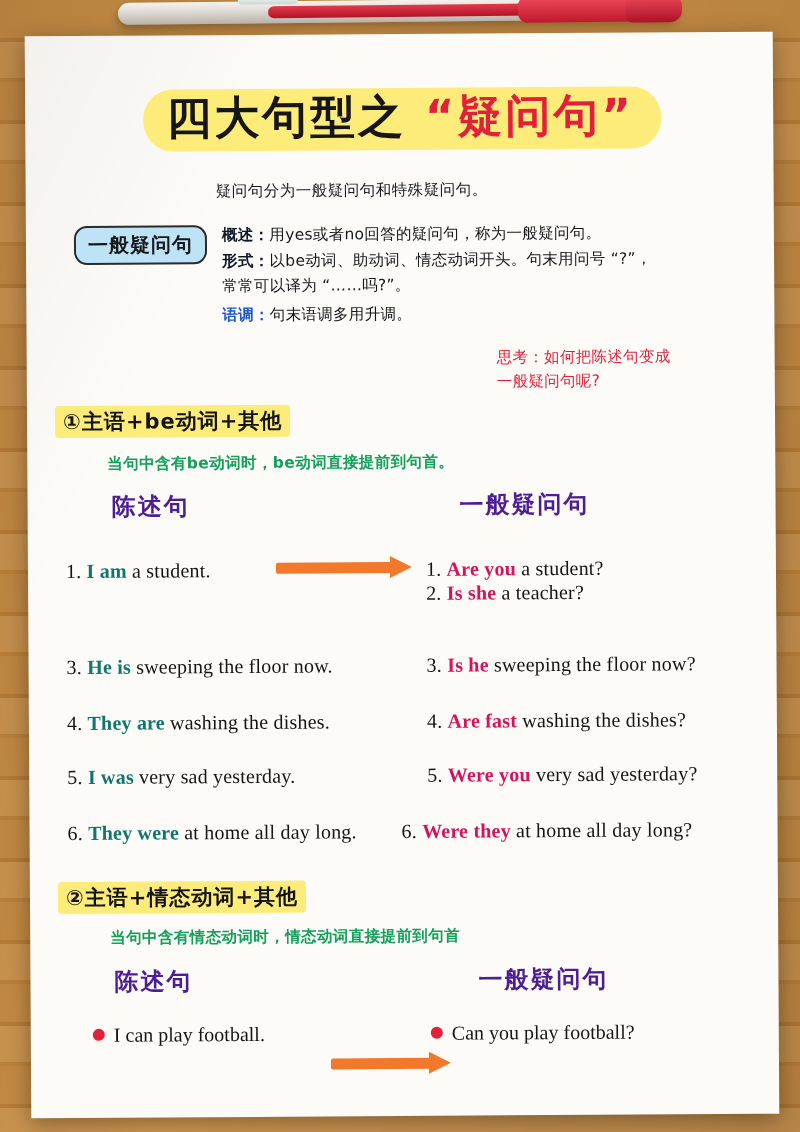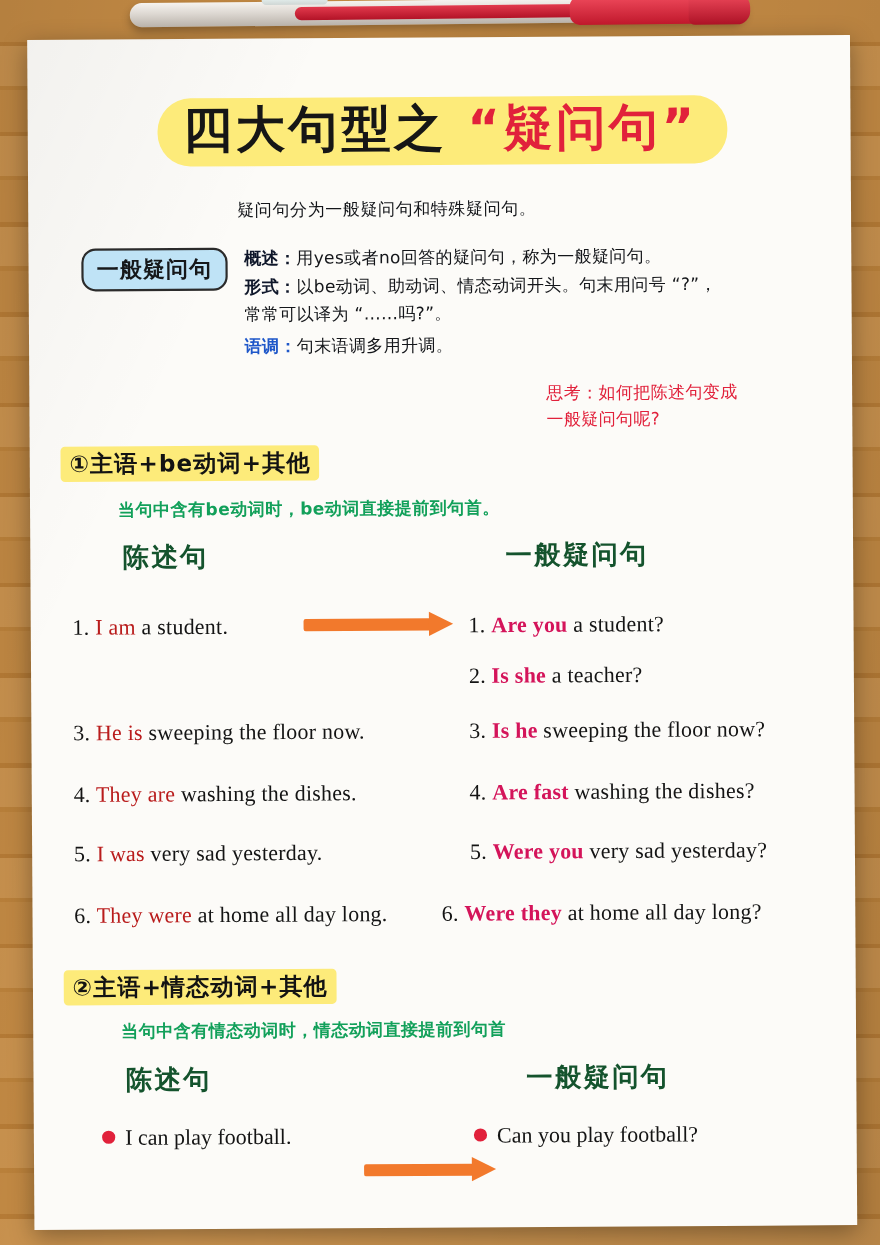--- a/index.html
+++ b/index.html
@@ -208,38 +208,38 @@
     letter-spacing: .4px;
     white-space: nowrap;
   }
   .g1 { left: 80px; top: 418px; }
   .g2 { left: 80px; top: 892px; }
 
   .col-head {
     position: absolute;
     font-size: 24px;
     font-weight: bold;
-    color: #14532d;
+    color: #4c1d95;
     letter-spacing: 2px;
   }
   .ch1a { left: 84px; top: 455px; }
   .ch1b { left: 432px; top: 455px; }
   .ch2a { left: 84px; top: 930px; }
   .ch2b { left: 448px; top: 930px; }
 
   
   .sent {
     position: absolute;
     font-size: 20px;
     color: #141414;
     white-space: nowrap;
     letter-spacing: .2px;
   }
   .sent .num { color: #141414; }
-  .sent .hl { color: #b91c1c; font-weight: normal; }
+  .sent .hl { color: #0f766e; font-weight: bold; }
   .sent .hlq { color: #d4145a; font-weight: bold; }
   .left-col  { left: 38px; }
   .right-col { left: 398px; }
 
   .bullet-row {
     position: absolute;
     font-size: 20px;
     color: #141414;
     white-space: nowrap;
   }
@@ -349,21 +349,21 @@
     </div>
     <div class="sent en left-col" style="top:786px">
       <span class="num">6. </span>
       <span class="hl">They were</span><span> at home all day long.</span>
     </div>
 
     <div class="sent en right-col" style="top:524px">
       <span class="num">1. </span>
       <span class="hlq">Are you</span><span> a student?</span>
     </div>
-    <div class="sent en right-col" style="top:570px">
+    <div class="sent en right-col" style="top:548px">
       <span class="num">2.</span>
       <span class="hlq">Is she</span><span> a teacher?</span>
     </div>
     <div class="sent en right-col" style="top:620px">
       <span class="num">3. </span>
       <span class="hlq">Is he</span><span> sweeping the floor now?</span>
     </div>
     <div class="sent en right-col" style="top:676px">
       <span class="num">4. </span>
       <span class="hlq">Are fast</span><span> washing the dishes?</span>

